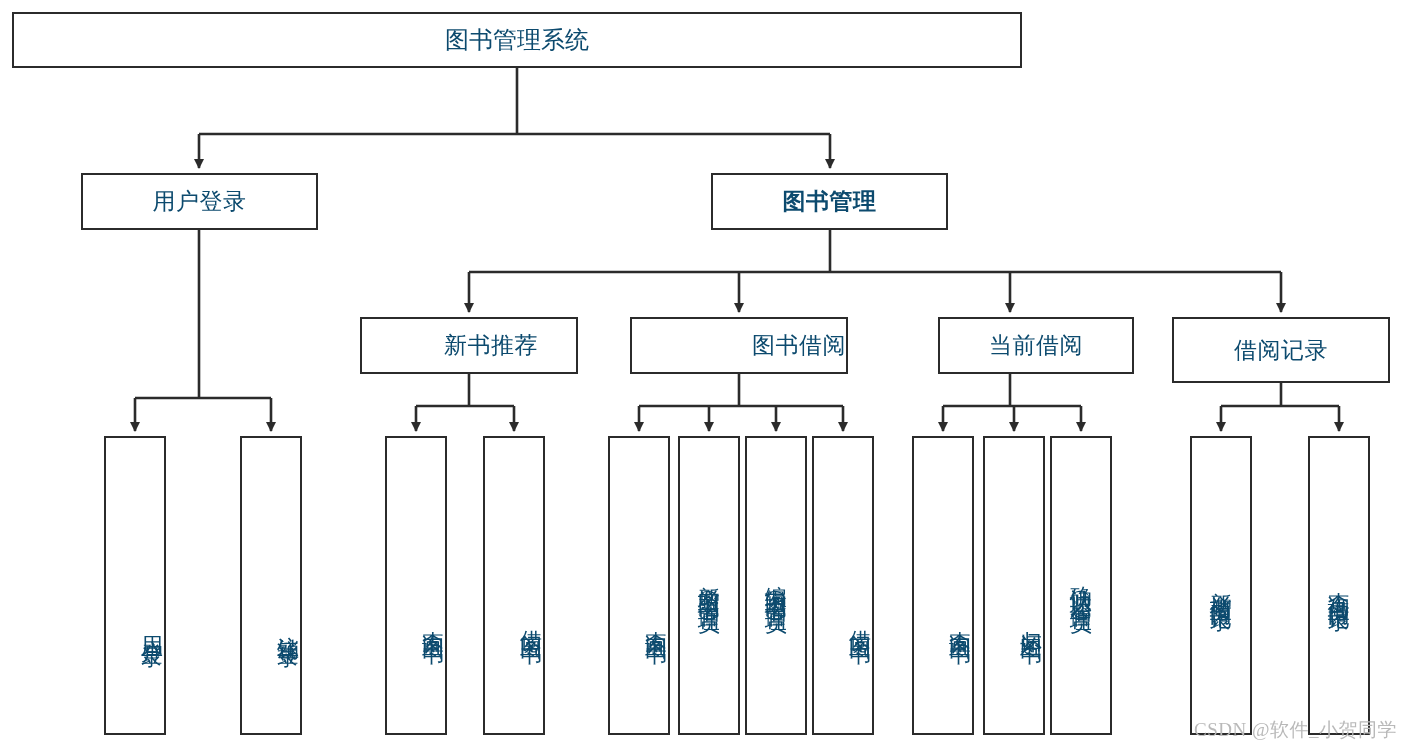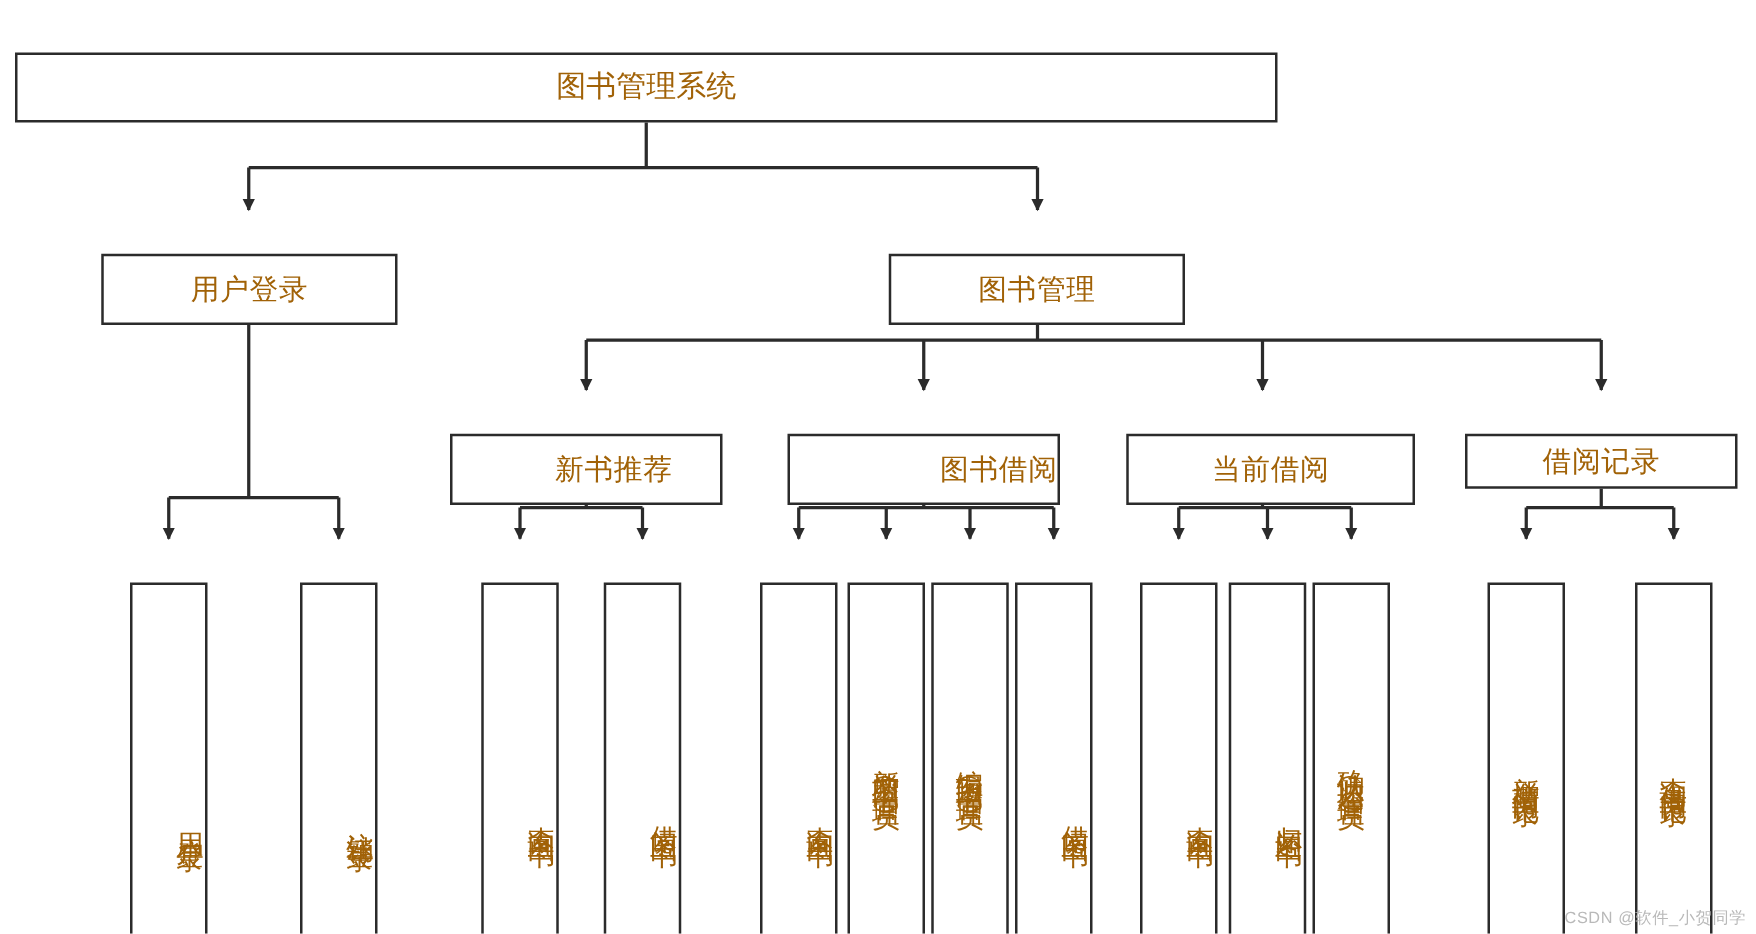--- a/index.html
+++ b/index.html
@@ -18,23 +18,22 @@
     overflow: hidden;
   }
   .node {
     position: absolute;
     box-sizing: border-box;
     border: 2.5px solid #2b2b2b;
     background: #ffffff;
     display: flex;
     align-items: center;
     justify-content: center;
-    color: #a16207;
+    color: #0c4a6e;
     line-height: 1.06;
-    margin-top: 30px;
   }
   .node.h {
     font-size: 23px;
     letter-spacing: 0.5px;
   }
   .node.root {
     font-size: 24px;
   }
   .node.v {
     font-size: 22px;
@@ -55,24 +54,25 @@
     left: 0;
     top: 0;
     width: 1405px;
     height: 747px;
     pointer-events: none;
   }
   .watermark {
     position: absolute;
     right: 8px;
     bottom: 4px;
-    font-size: 13px;
+    font-size: 19px;
     color: #b9b9b9;
     white-space: nowrap;
     letter-spacing: 0.5px;
+    font-family: Liberation Serif, serif;
   }
 </style>
 </head>
 <body>
 
 <div id="canvas">
 
   <svg id="edges" viewBox="0 0 1405 747" xmlns="http://www.w3.org/2000/svg">
     <defs>
       <marker id="arrow" markerWidth="12" markerHeight="12" refX="9" refY="5" orient="auto" markerUnits="userSpaceOnUse">
@@ -125,34 +125,34 @@
     </g>
   </svg>
 
   <div class="node root" style="left:12px; top:12px; width:1010px; height:56px;">
     <span>图书管理系统</span>
   </div>
 
   <div class="node h" style="left:81px; top:173px; width:237px; height:57px;">
     <span>用户登录</span>
   </div>
-  <div class="node h" style="left:711px; top:173px; width:237px; height:57px;">
+  <div class="node h" style="left:711px; top:173px; width:237px; height:57px;font-weight:bold;">
     <span>图书管理</span>
   </div>
 
   <div class="node h" style="left:360px; top:317px; width:218px; height:57px;padding-left:44px;">
     <span>新书推荐</span>
   </div>
   <div class="node h" style="left:630px; top:317px; width:218px; height:57px;justify-content:flex-end;">
     <span>图书借阅</span>
   </div>
-  <div class="node h" style="left:901px; top:317px; width:231px; height:57px;">
+  <div class="node h" style="left:938px; top:317px; width:196px; height:57px;">
     <span>当前借阅</span>
   </div>
-  <div class="node h" style="left:1172px; top:317px; width:218px; height:44px;">
+  <div class="node h" style="left:1172px; top:317px; width:218px; height:66px;">
     <span>借阅记录</span>
   </div>
 
   <div class="node v" style="left:104px; top:436px; width:62px; height:299px; padding-top:80px;">
     <span>用户登录</span>
   </div>
   <div class="node v" style="left:240px; top:436px; width:62px; height:299px; padding-top:80px;">
     <span>注销登录</span>
   </div>
 

